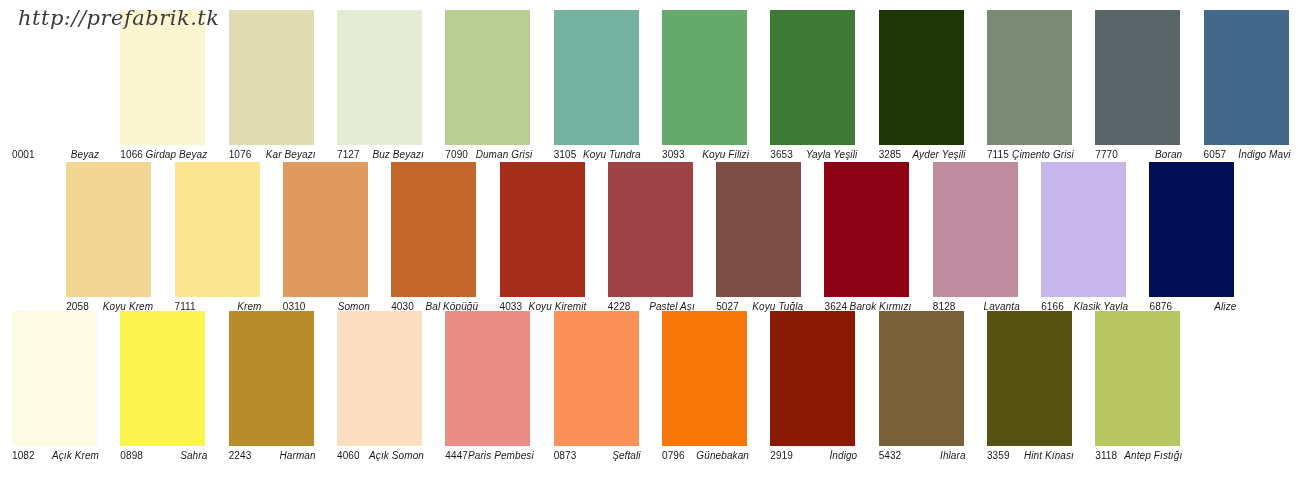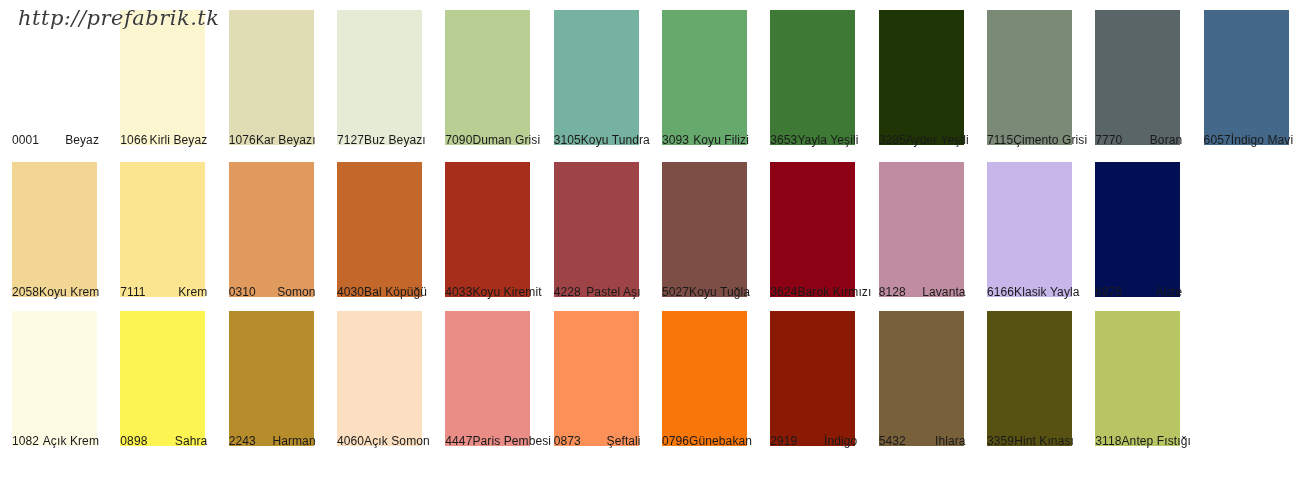--- a/index.html
+++ b/index.html
@@ -22,57 +22,58 @@
     height: 479px;
   }
   .row {
     position: absolute;
     left: 0;
     width: 1300px;
     height: 151px;
     display: flex;
   }
   #row-0 { top: 10px; }
-  #row-1 { top: 162px; }
+  #row-1 { top: 162px; justify-content: center; }
   #row-2 { top: 311px; }
 
   .cell {
     width: 108.33px;
     height: 151px;
     position: relative;
     box-sizing: border-box;
     padding: 0 12px;
   }
   .swatch {
     position: absolute;
     left: 12px;
     top: 0;
     width: 85px;
     height: 135px;
   }
   .caption {
     position: absolute;
     left: 12px;
-    bottom: 16px;
+    bottom: 2px;
     width: 87px;
     height: 12px;
     display: flex;
     justify-content: space-between;
     align-items: flex-end;
-    font-size: 12px;
+    font-size: 10px;
     line-height: 9px;
     color: #1a1a1a;
     letter-spacing: 0.1px;
     white-space: nowrap;
   }
   .code {
     text-align: left;
   }
   .cname {
     text-align: right;
+    font-style: italic;
   }
   .watermark {
     position: absolute;
     left: 18px;
     top: 6px;
     font-family: "DejaVu Serif", serif;
     font-style: italic;
     font-size: 21px;
     color: #3b3b3b;
     letter-spacing: 0.5px;
@@ -93,21 +94,21 @@
         <div class="swatch" style="background: rgb(255, 255, 255);"></div>
         <div class="caption">
           <span class="code">0001</span>
           <span class="cname">Beyaz</span>
         </div>
       </div>
       <div class="cell">
         <div class="swatch" style="background: rgb(251, 246, 207);"></div>
         <div class="caption">
           <span class="code">1066</span>
-          <span class="cname">Kirli Beyaz</span>
+          <span class="cname">Girdap Beyaz</span>
         </div>
       </div>
       <div class="cell">
         <div class="swatch" style="background: rgb(224, 220, 180);"></div>
         <div class="caption">
           <span class="code">1076</span>
           <span class="cname">Kar Beyazı</span>
         </div>
       </div>
       <div class="cell">

